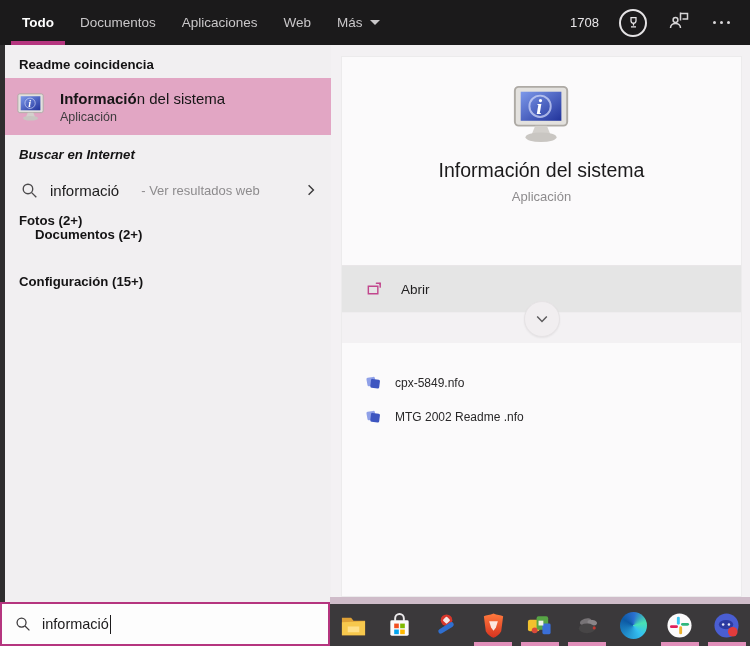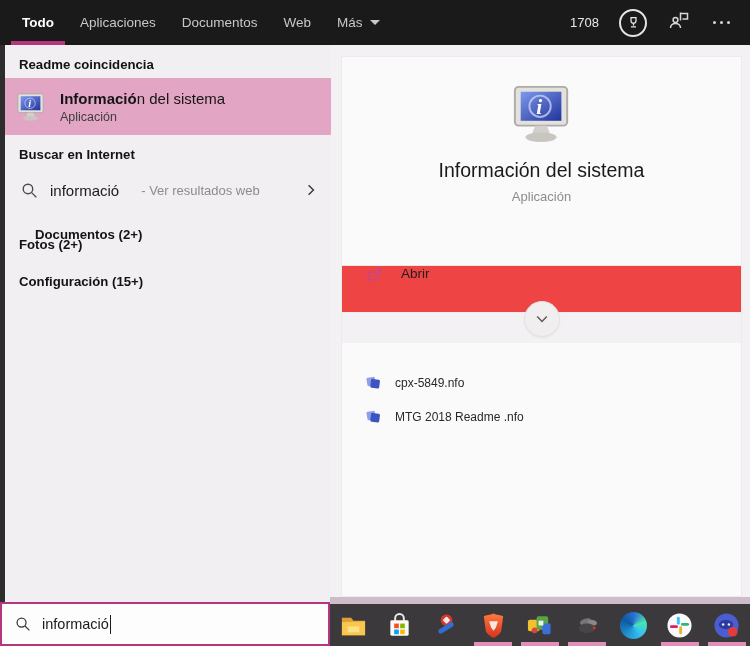--- a/index.html
+++ b/index.html
@@ -65,22 +65,22 @@
   
   .card {
     position:absolute; left:11px; top:12px; width:399px; height:539px;
     background:#fbfafb; box-shadow:0 0 0 1px #ecebec;
   }
   .app-header { position:relative; height:183px; border-bottom:1px solid #e9e6e8; text-align:center; }
   .app-big-icon { width:66px; height:62px; margin:26px auto 0; display:block; }
   .app-title { font-size:19.5px; color:#1b1a1b; margin-top:14px; }
   .app-sub { font-size:13px; color:#8d8b8d; margin-top:7px; }
   .action-row {
-    height:47px; display:flex; align-items:flex-start; padding-left:23px;
-    background:#ef4444; border-bottom:1px solid #efedef;
+    height:47px; display:flex; align-items:center; padding-left:23px;
+    background:#e5e5e5; border-bottom:1px solid #efedef;
   }
   .action-row .label { margin-left:17px; font-size:13.5px; color:#201f20; }
   .expand-band { position:relative; height:30px; background:#f3f1f3; }
   .expand-btn {
     position:absolute; left:50%; top:-12px; transform:translateX(-50%);
     width:36px; height:36px; border-radius:50%;
     background:#f1eef0; border:1px solid #e6e3e5;
     display:flex; align-items:center; justify-content:center;
     box-shadow:0 1px 2px rgba(0,0,0,0.06);
   }
@@ -117,24 +117,24 @@
 
 <div class="screen">
 
   <div class="topbar">
     <div class="tabs">
       <div class="tab active">
         <span>Todo</span>
         <div class="tab-underline"></div>
       </div>
       <div class="tab">
+        <span>Documentos</span>
+      </div>
+      <div class="tab">
         <span>Aplicaciones</span>
-      </div>
-      <div class="tab">
-        <span>Documentos</span>
       </div>
       <div class="tab">
         <span>Web</span>
       </div>
       <div class="tab">
         <span>Más</span>
         <span class="caret"></span>
       </div>
     </div>
     <div class="topbar-right">
@@ -181,35 +181,35 @@
         <text x="14" y="16" font-size="11" font-family="Liberation Serif, serif" font-style="italic" font-weight="bold" fill="#ffffff">i</text>
         <path d="M13.5 22 h6 l2 5 h-10 z" fill="#d3d0cc"></path>
         <ellipse cx="16.5" cy="28" rx="8" ry="2.5" fill="#c9c6c2"></ellipse>
       </svg>
       <div class="bm-text">
         <div class="bm-title"><span class="match">Informació</span><span>n del sistema</span></div>
         <div class="bm-sub">Aplicación</div>
       </div>
     </div>
 
-    <div class="section-label lp-header" style="top:102px;">Buscar en Internet</div>
+    <div class="section-label lp-header" style="top:102px;font-style:italic;">Buscar en Internet</div>
 
     <div class="web-row">
       <svg width="17" height="17" viewBox="0 0 20 20" fill="none" stroke="#4c4a4c" stroke-width="1.6">
         <circle cx="8.2" cy="8.2" r="5.6"></circle>
           <path d="M12.5 12.5 L18 18"></path>
       </svg>
       <span class="query">informació</span>
       <span class="hint">- Ver resultados web</span>
       <svg class="chev" width="16" height="16" viewBox="0 0 20 20" fill="none" stroke="#3c3a3c" stroke-width="1.8">
         <path d="M7 4 L13 10 L7 16"></path>
       </svg>
     </div>
 
-    <div class="cat-row section-label" style="top:168px;margin-top:24px;">Fotos (2+)</div>
+    <div class="cat-row section-label" style="top:168px;">Fotos (2+)</div>
     <div class="cat-row section-label" style="top:182px;margin-left:16px;">Documentos (2+)</div>
     <div class="cat-row section-label" style="top:229px;">Configuración (15+)</div>
   </div>
 
   <div class="right-panel">
     <div class="card">
 
       <div class="app-header">
         <svg class="app-big-icon" viewBox="0 0 34 32">
           <defs>
@@ -254,21 +254,21 @@
             <rect x="6" y="5.5" width="9.5" height="9.5" rx="1.5" fill="#3d55c0" transform="rotate(7 10.5 10)"></rect>
           </svg>
           <span class="name">cpx-5849.nfo</span>
         </div>
 
         <div class="recent-item">
           <svg width="17" height="17" viewBox="0 0 18 18">
             <rect x="2" y="3.5" width="9" height="9" rx="1.5" fill="#8fa0e8" transform="rotate(-10 6.5 8)"></rect>
             <rect x="6" y="5.5" width="9.5" height="9.5" rx="1.5" fill="#3d55c0" transform="rotate(7 10.5 10)"></rect>
           </svg>
-          <span class="name">MTG 2018 Readme .nfo</span>
+          <span class="name">MTG 2002 Readme .nfo</span>
         </div>
       </div>
 
     </div>
   </div>
 
   <div class="search-box">
     <svg width="16" height="16" viewBox="0 0 20 20" fill="none" stroke="#3c3a3c" stroke-width="1.6">
       <circle cx="8.2" cy="8.2" r="5.6"></circle>
         <path d="M12.5 12.5 L18 18"></path>

